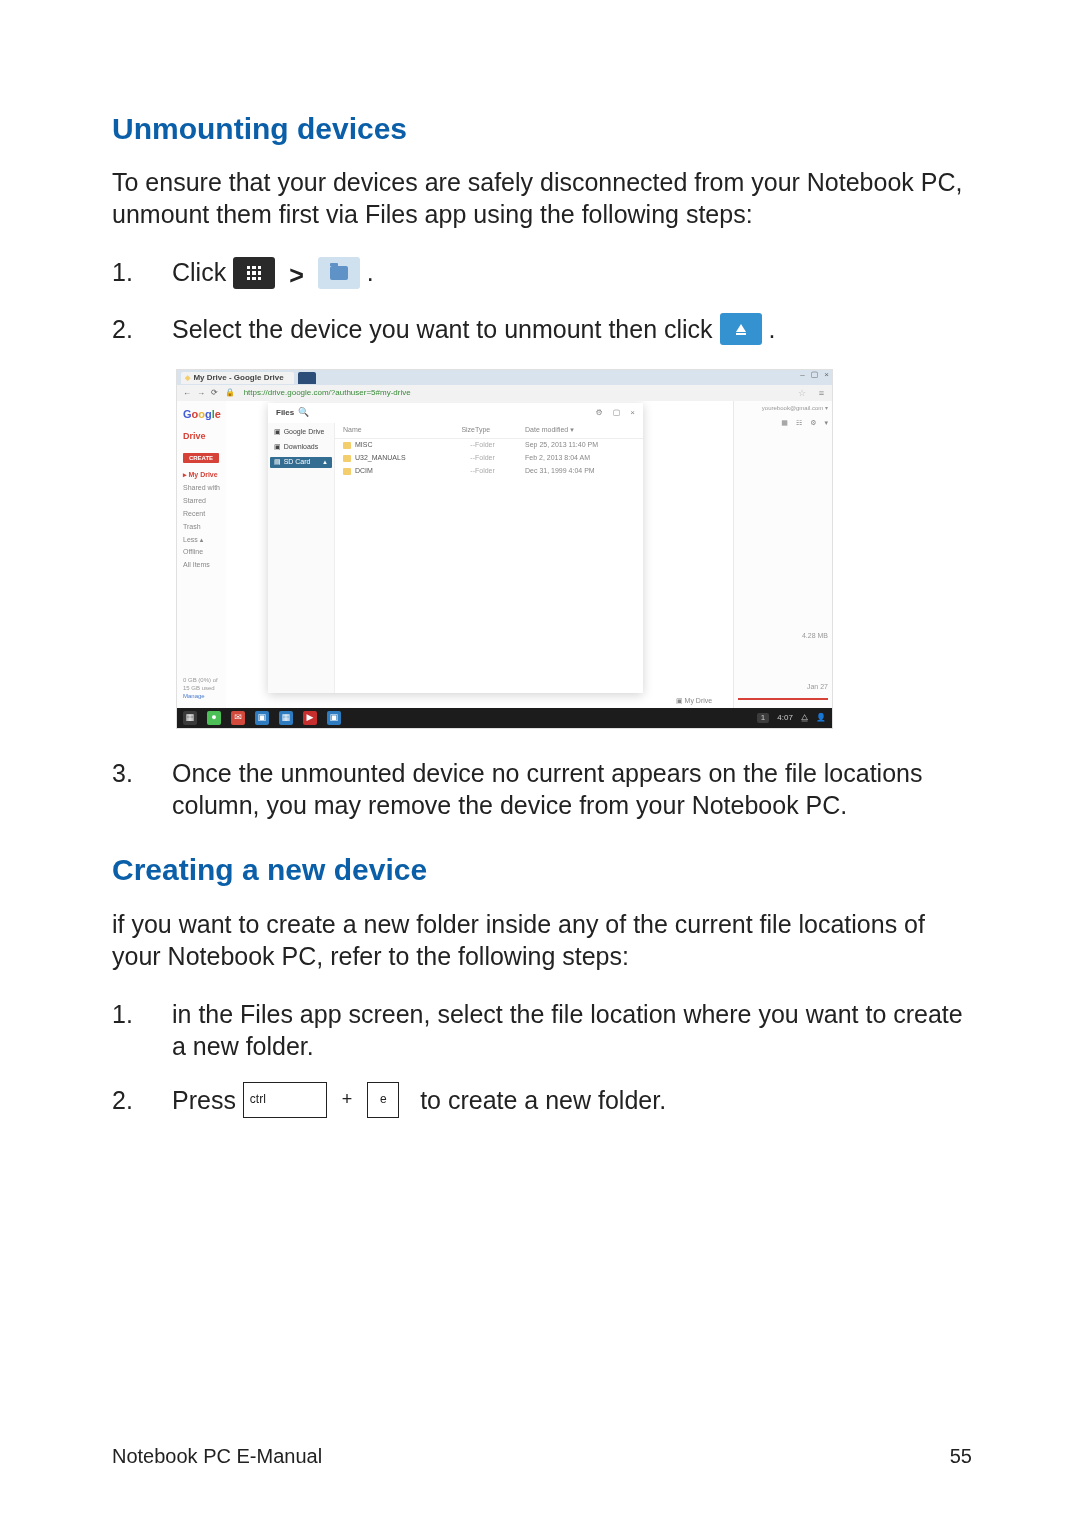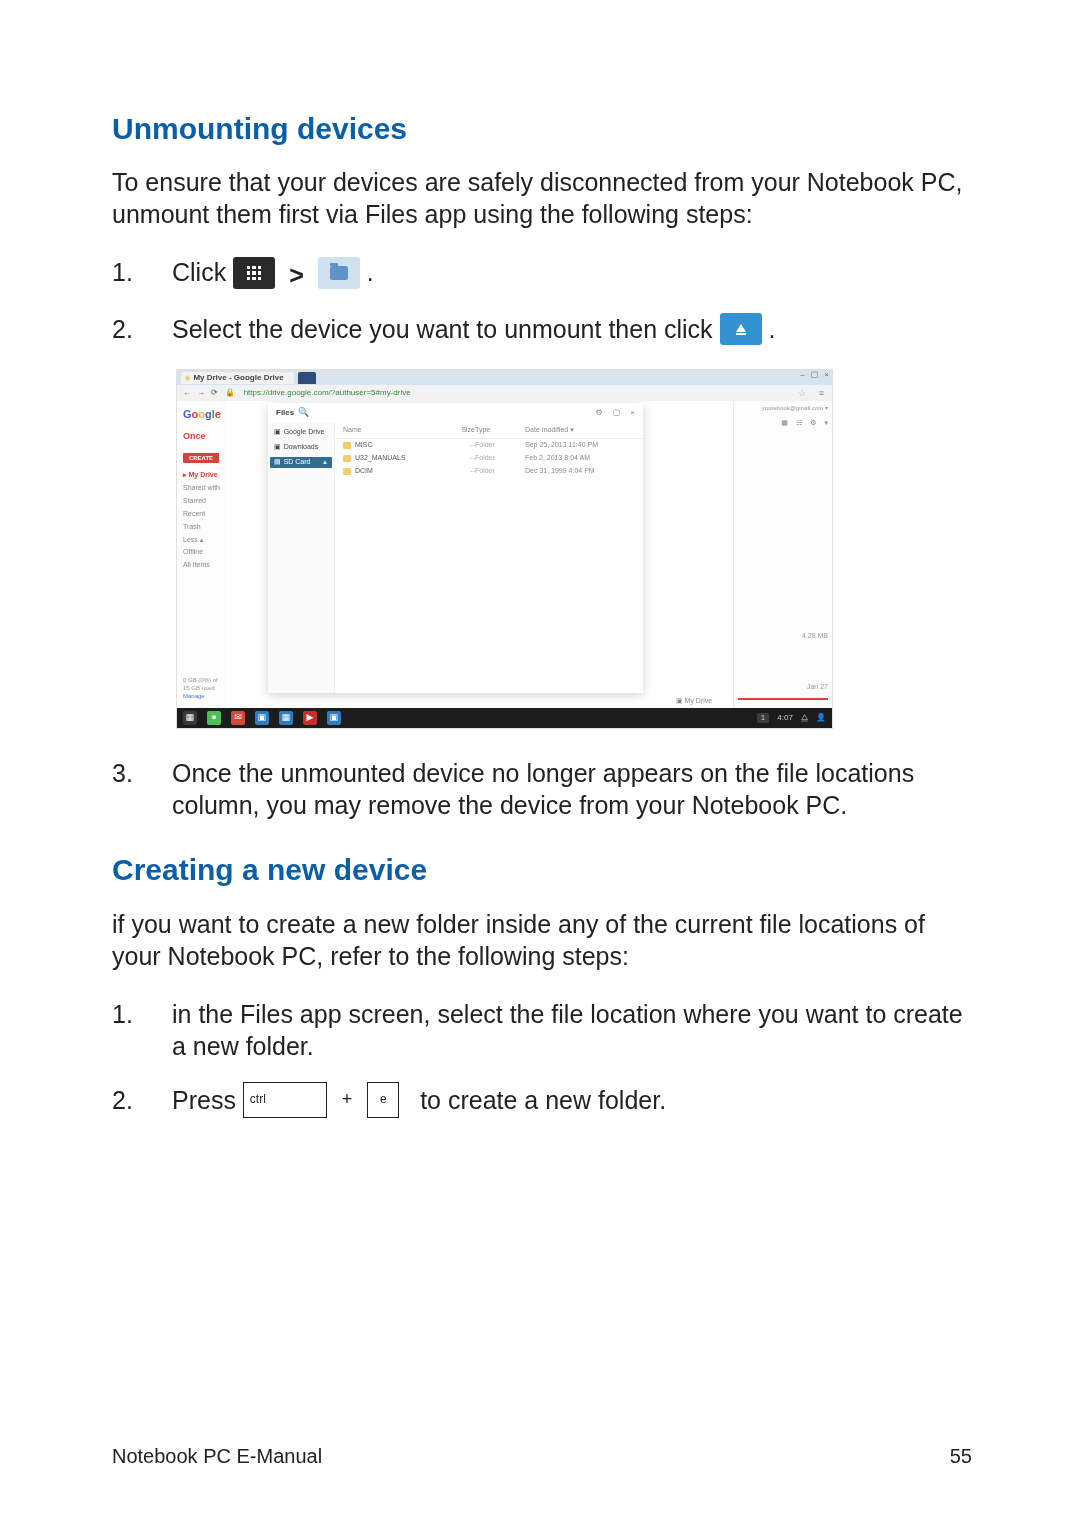--- a/index.html
+++ b/index.html
@@ -382,21 +382,21 @@
       <span class="url-lock">🔒</span>
       <span style="color:#388a38;">https://<span>drive.google.com/?authuser=5#my-drive</span></span>
       <span class="star">☆</span>
       <span class="menu">≡</span>
     </div>
     <div class="mainrow">
       <div class="lcol">
         <div class="google-logo">
           <span class="b">G</span><span class="r">o</span><span class="y">o</span><span class="b">g</span><span class="g">l</span><span class="r">e</span>
         </div>
-        <div class="drive-word">Once</div>
+        <div class="drive-word">Drive</div>
         <div class="create-btn">CREATE</div>
         <div class="li active">▸ My Drive</div>
         <div class="li">Shared with</div>
         <div class="li">Starred</div>
         <div class="li">Recent</div>
         <div class="li">Trash</div>
         <div class="li">Less ▴</div>
         <div class="li">Offline</div>
         <div class="li">All Items</div>
         <div class="storage">
@@ -499,21 +499,21 @@
         <span>4:07</span>
         <span>⧋</span>
         <span>👤</span>
       </span>
     </div>
   </div>
 
   <ol class="steps">
     <li>
       <span class="num">3.</span>
-      <span class="body">Once the unmounted device no longer appears on the file locations column, you may remove the device from your Notebook PC.</span>
+      <span class="body">Once the unmounted device no current appears on the file locations column, you may remove the device from your Notebook PC.</span>
     </li>
   </ol>
 
   <h2 class="section" style="margin-top:30px;">Creating a new device</h2>
 
   <p class="para">if you want to create a new folder inside any of the current file locations of your Notebook PC, refer to the following steps:</p>
 
   <ol class="steps">
     <li>
       <span class="num">1.</span>

